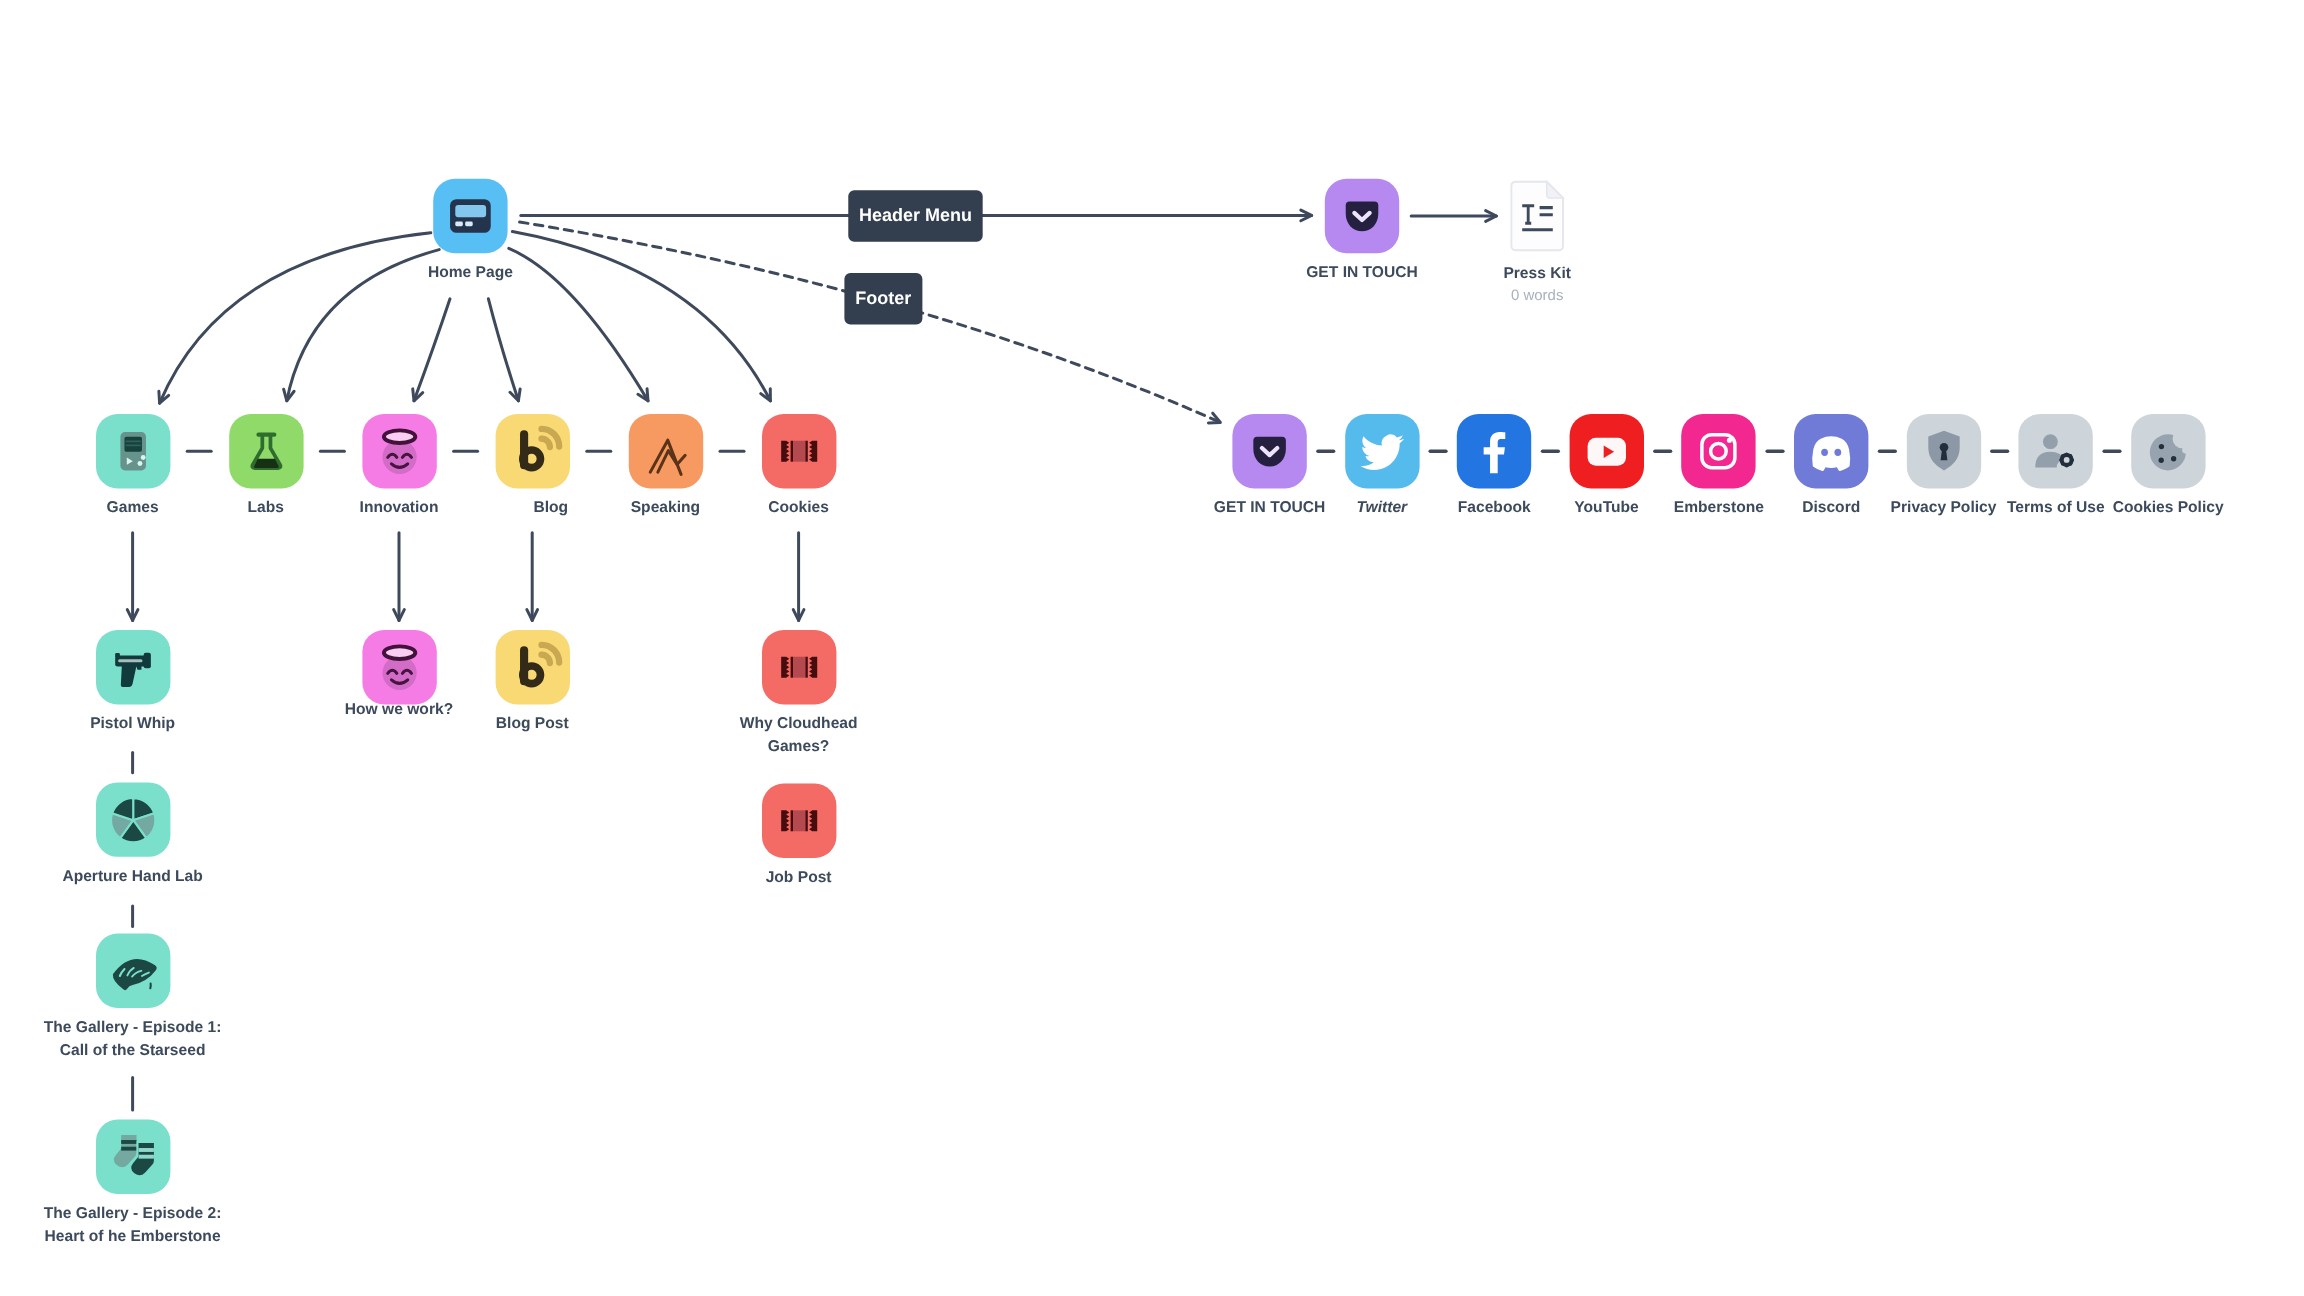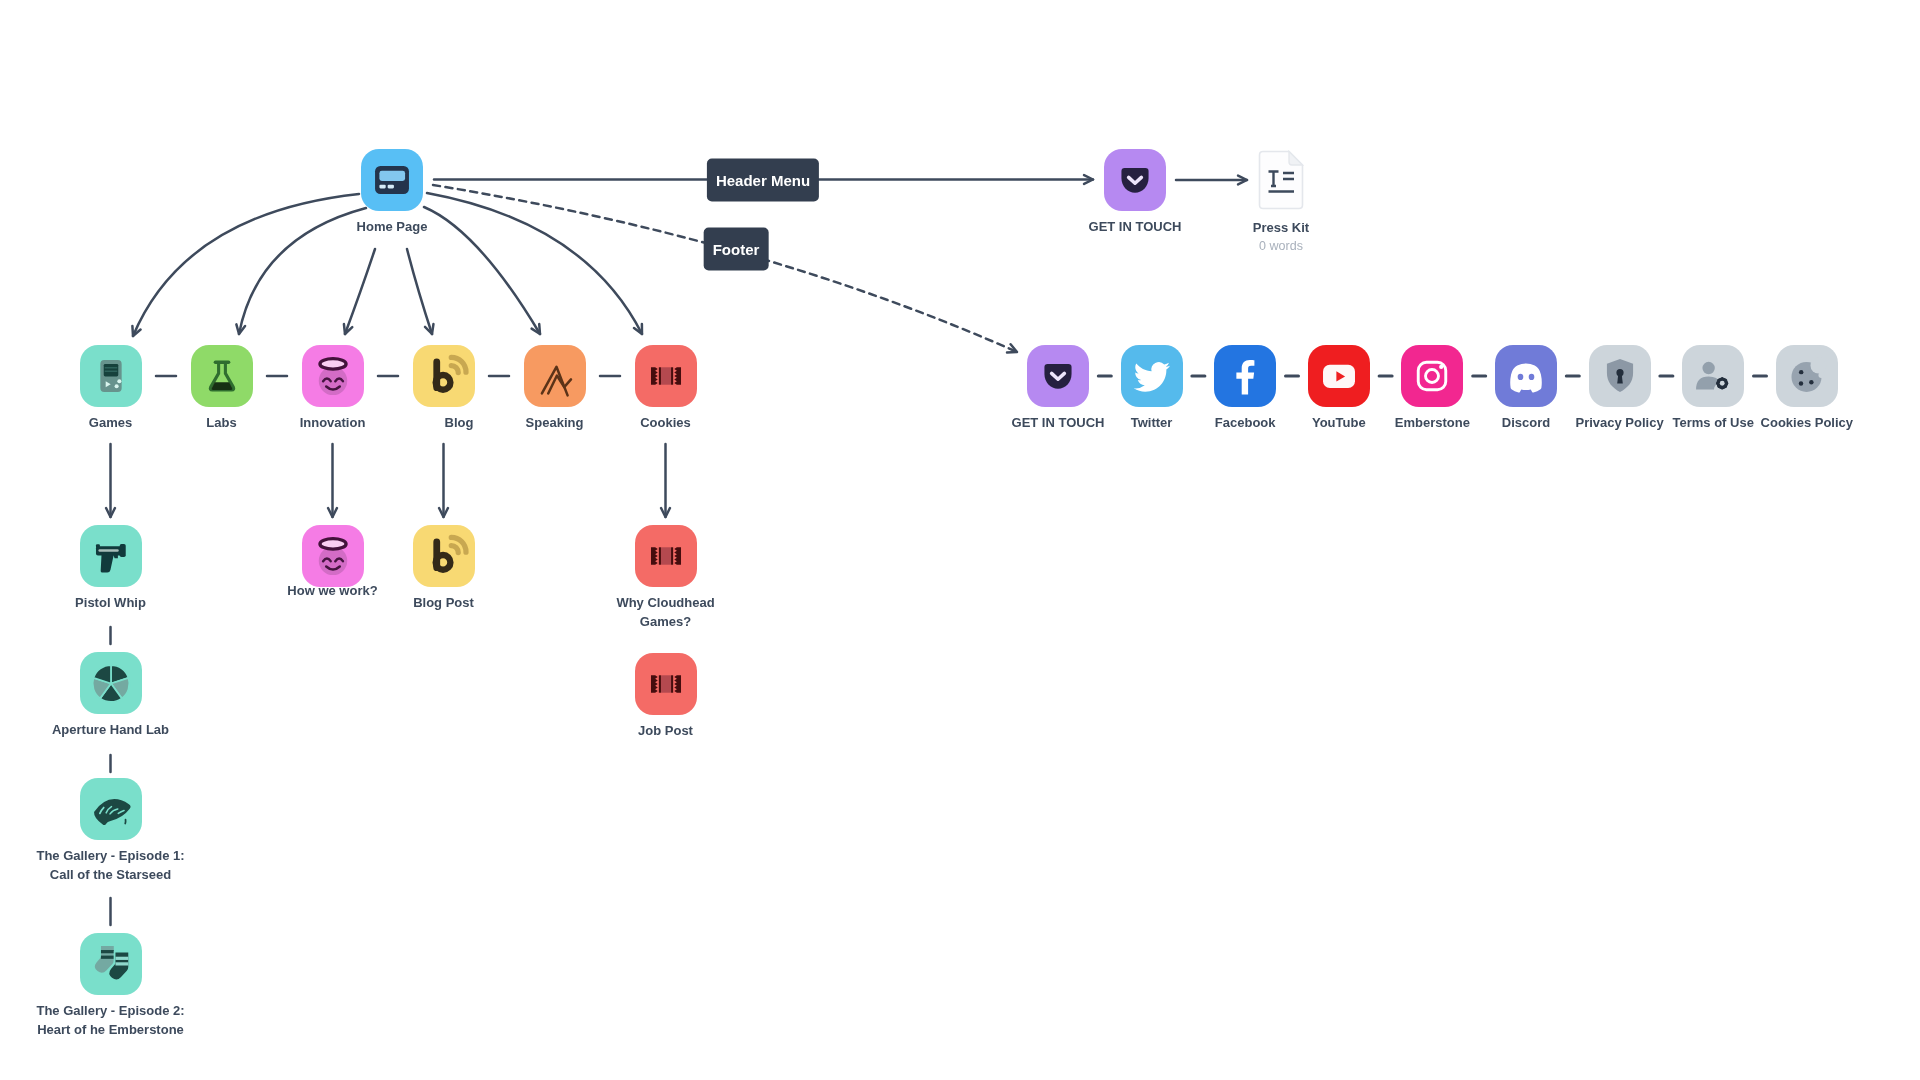--- a/index.html
+++ b/index.html
@@ -286,21 +286,21 @@
       <div class="node-label" style="left: 943px; top: 414px;">GET IN TOUCH</div>
     </div>
     <div class="node">
       <div class="tile" style="left: 1120.6px; top: 345px; background: rgb(85, 186, 236);">
         <svg viewBox="0 0 64 64">
           <g transform="translate(13.2,14.2) scale(1.56)">
             <path d="M23.953 4.57a10 10 0 01-2.825.775 4.958 4.958 0 002.163-2.723c-.951.555-2.005.959-3.127 1.184a4.92 4.92 0 00-8.384 4.482C7.69 8.095 4.067 6.13 1.64 3.162a4.822 4.822 0 00-.666 2.475c0 1.71.87 3.213 2.188 4.096a4.904 4.904 0 01-2.228-.616v.06a4.923 4.923 0 003.946 4.827 4.996 4.996 0 01-2.212.085 4.936 4.936 0 004.604 3.417 9.867 9.867 0 01-6.102 2.105c-.39 0-.779-.023-1.17-.067a13.995 13.995 0 007.557 2.209c9.053 0 13.998-7.496 13.998-13.985 0-.21 0-.42-.015-.63A9.935 9.935 0 0024 4.59z" fill="#ffffff"></path>
           </g>
         </svg>
       </div>
-      <div class="node-label" style="left: 1036.6px; top: 414px;">Twitter</div>
+      <div class="node-label" style="left: 1036.6px; top: 414px; font-style: italic;">Twitter</div>
     </div>
     <div class="node">
       <div class="tile" style="left: 1214.2px; top: 345px; background: rgb(35, 117, 225);">
         <svg viewBox="0 0 64 64">
           <path d="M35.2 51 V34.8 h5.4 l0.8 -6.3 h-6.2 v-4 c0 -1.8 0.5 -3.1 3.1 -3.1 h3.4 V15.8 c-0.6 -0.1 -2.6 -0.3 -4.9 -0.3 c-4.9 0 -8.2 3 -8.2 8.4 v4.6 h-5.5 v6.3 h5.5 V51 z" fill="#ffffff"></path>
         </svg>
       </div>
       <div class="node-label" style="left: 1130.2px; top: 414px;">Facebook</div>
     </div>
     <div class="node">

